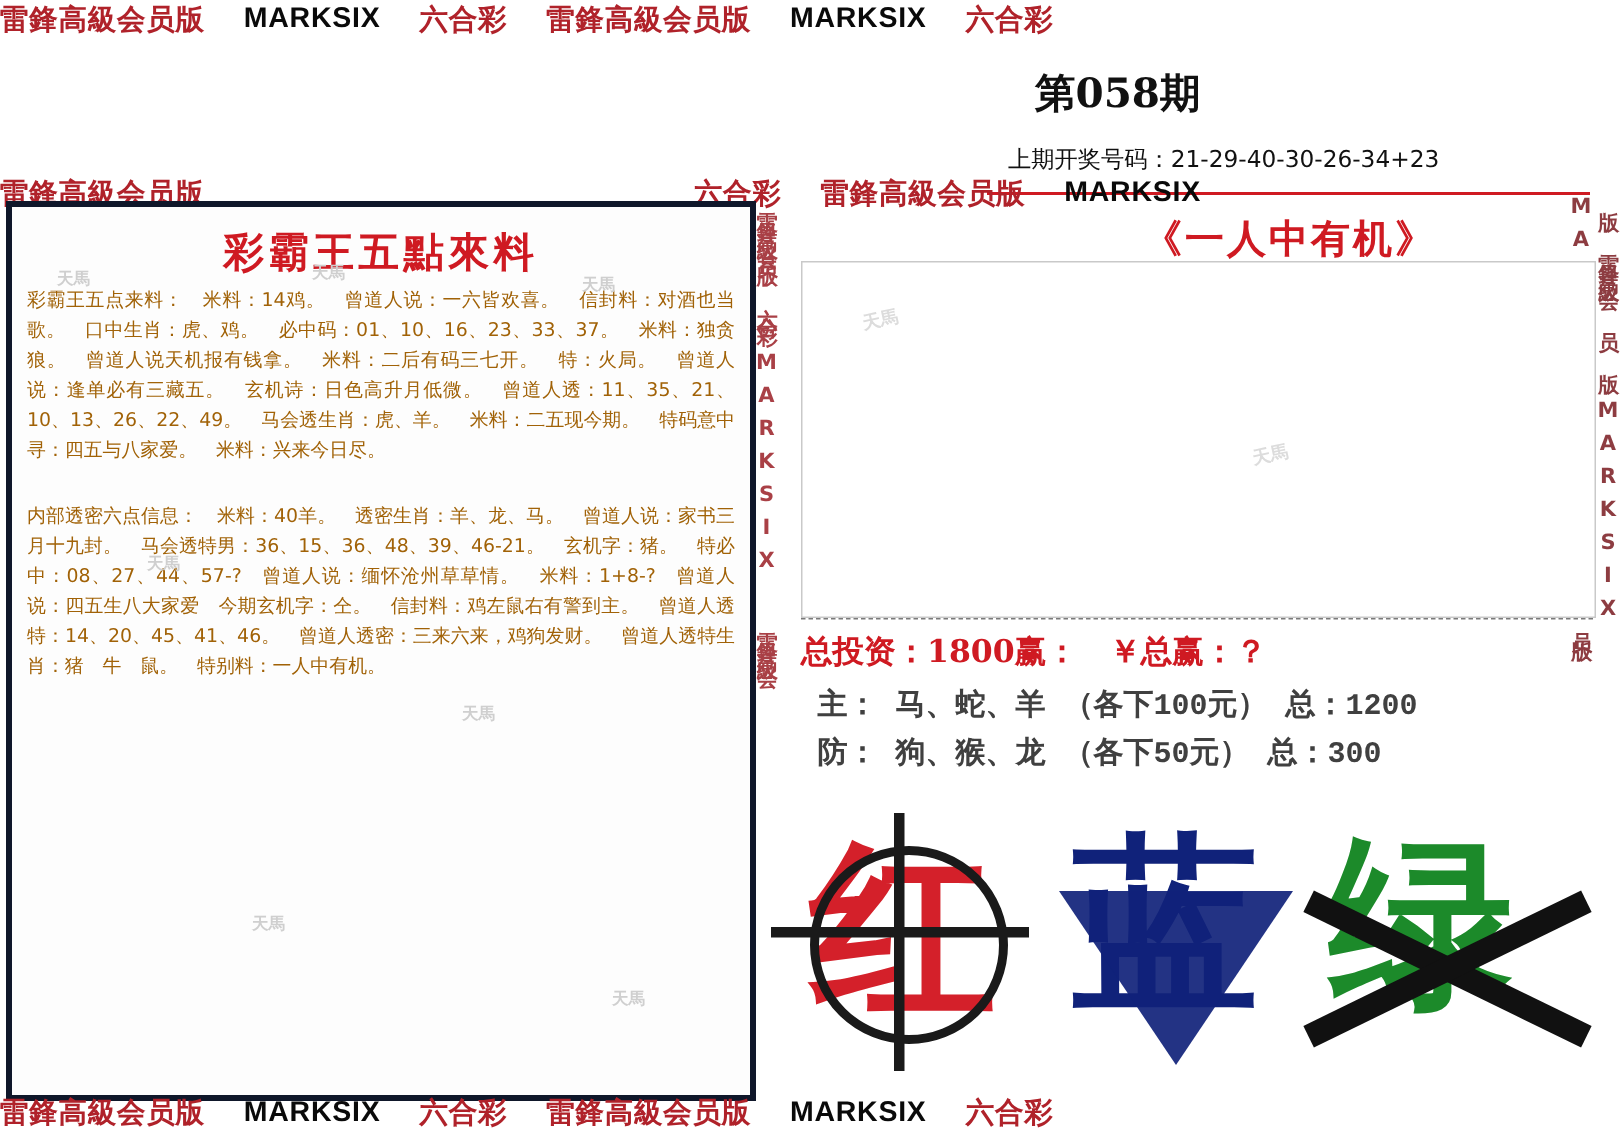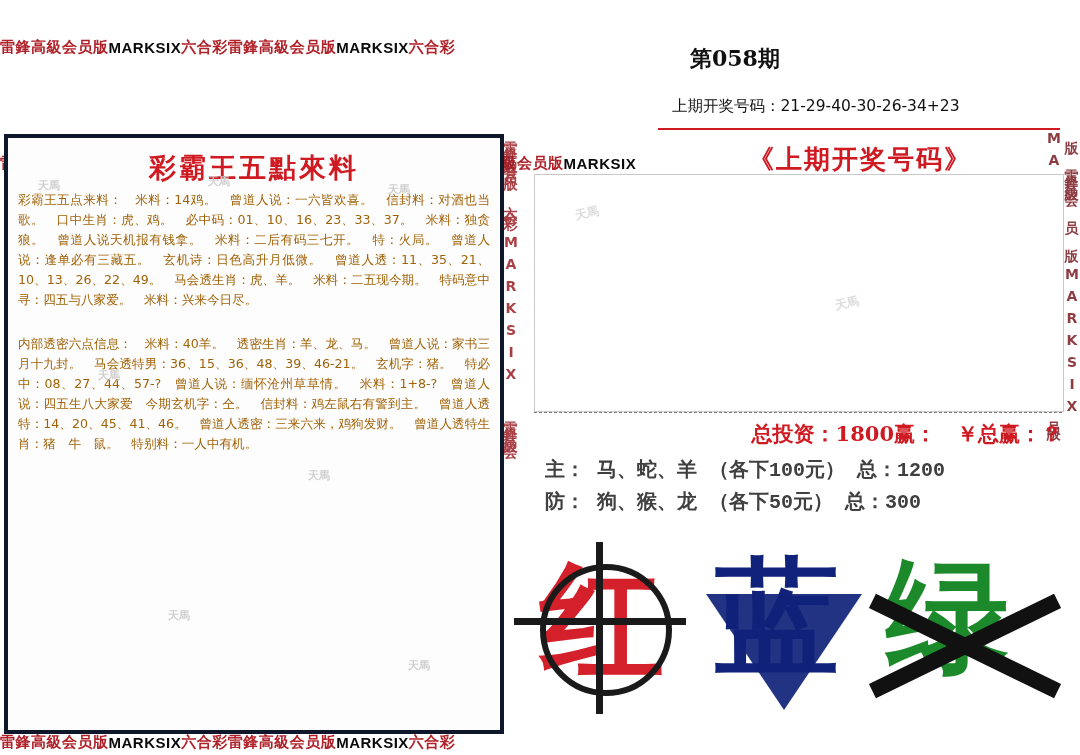--- a/index.html
+++ b/index.html
@@ -8,23 +8,23 @@
     background:#ffffff;
     font-family:"DejaVu Sans","Liberation Sans",sans-serif;
     overflow:hidden;
     position:relative;
   }
   .page{position:relative;width:1080px;height:755px;overflow:hidden;background:#fff;}
 
   
   .band{
     position:absolute;left:0;width:1080px;height:22px;
-    display:flex;align-items:center;
-    font-size:15px;font-weight:bold;color:#b0222a;
-    white-space:nowrap;overflow:hidden;margin-top:34px;
+    display:flex;align-items:center;gap:26px;
+    font-size:19px;font-weight:bold;color:#b0222a;
+    white-space:nowrap;overflow:hidden;
   }
   .band.top{top:2px;}
   .band.bottom{bottom:2px;}
   .band span{letter-spacing:0.5px;}
   .band .en{color:#0a0a0a;font-family:"Liberation Sans",sans-serif;}
 
   
   .vstrip{
     position:absolute;top:130px;height:610px;width:26px;
     writing-mode:vertical-rl;text-orientation:upright;
@@ -42,21 +42,21 @@
     font-family:"DejaVu Serif","Liberation Serif",serif;
     font-weight:bold;font-size:56px;line-height:62px;
     color:#cf1a22;
     text-shadow:2px 2px 0 #7c7c7c, 4px 4px 0 #bdbdbd;
     letter-spacing:2px;
     white-space:nowrap;
   }
   .issue{
     position:absolute;left:690px;top:44px;
     font-family:"DejaVu Serif","Liberation Serif",serif;
-    font-weight:bold;font-size:22px;color:#111;
+    font-weight:bold;font-size:27px;color:#111;
   }
   .lastdraw{
     position:absolute;left:672px;top:96px;
     font-size:15.5px;font-weight:normal;color:#111;
     white-space:nowrap;
   }
   .rule-right{
     position:absolute;left:658px;top:128px;width:402px;height:2px;background:#cf1a22;
   }
 
@@ -90,21 +90,21 @@
   }
   .right-box{
     position:absolute;left:534px;top:174px;width:528px;height:236px;
     border:1px solid #c9c9c9;background:#fff;
   }
   .dash-line{
     position:absolute;left:534px;top:412px;width:528px;
     border-top:1px dashed #7a7a7a;
   }
   .total-line{
-    position:absolute;left:534px;top:420px;width:528px;text-align:right;
+    position:absolute;left:534px;top:420px;width:528px;text-align:left;
     font-family:"DejaVu Serif","Liberation Serif",serif;
     font-weight:bold;font-size:21px;color:#cf1a22;white-space:nowrap;
   }
   .bet-row{
     position:absolute;left:545px;width:520px;
     font-family:Liberation Mono, monospace;
     font-weight:bold;font-size:20px;color:#404040;white-space:nowrap;
   }
   .bet-row.r1{top:456px;}
   .bet-row.r2{top:488px;}
@@ -188,21 +188,21 @@
     <div class="wmtile" style="left:160px;top:470px;">天馬</div>
     <div class="wmtile" style="left:400px;top:520px;">天馬</div>
 
     <div class="block">彩霸王五点来料：　米料：14鸡。　曾道人说：一六皆欢喜。　信封料：对酒也当歌。　口中生肖：虎、鸡。　必中码：01、10、16、23、33、37。　米料：独贪狼。　曾道人说天机报有钱拿。　米料：二后有码三七开。　特：火局。　曾道人说：逢单必有三藏五。　玄机诗：日色高升月低微。　曾道人透：11、35、21、10、13、26、22、49。　马会透生肖：虎、羊。　米料：二五现今期。　特码意中寻：四五与八家爱。　米料：兴来今日尽。</div>
     <div class="sep"></div>
     <div class="sep"></div>
     <div class="block">内部透密六点信息：　米料：40羊。　透密生肖：羊、龙、马。　曾道人说：家书三月十九封。　马会透特男：36、15、36、48、39、46-21。　玄机字：猪。　特必中：08、27、44、57-?　曾道人说：缅怀沧州草草情。　米料：1+8-?　曾道人说：四五生八大家爱　今期玄机字：仝。　信封料：鸡左鼠右有警到主。　曾道人透特：14、20、45、41、46。　曾道人透密：三来六来，鸡狗发财。　曾道人透特生肖：猪　牛　鼠。　特别料：一人中有机。</div>
     <div class="sep"></div>
   </div>
 
-  <div class="right-title">《上期开奖号码》</div>
+  <div class="right-title">《一人中有机》</div>
   <div class="right-box">
     <div class="wm-diag" style="left:40px;top:30px;">天馬</div>
     <div class="wm-diag" style="left:300px;top:120px;">天馬</div>
   </div>
   <div class="dash-line"></div>
 
   <div class="total-line">总投资：1800赢：　￥总赢：？</div>
 
   <div class="bet-row r1">
     <span>主：</span>

